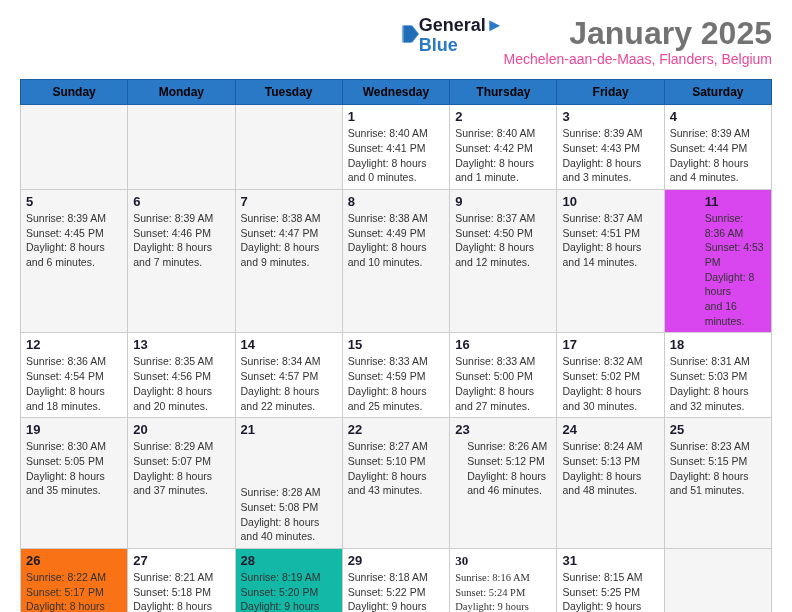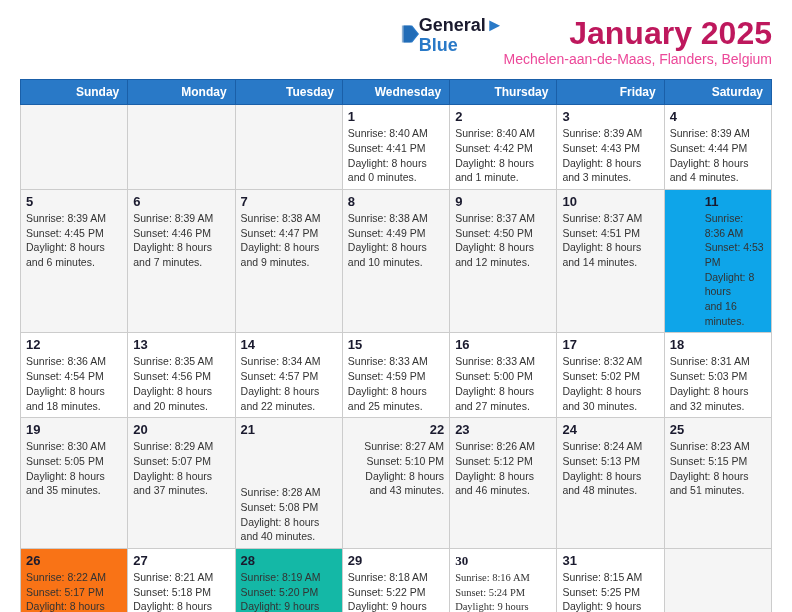--- a/index.html
+++ b/index.html
@@ -36,37 +36,37 @@
       width: 24px;
       height: 24px;
       margin-left: 2px;
     }
     .title-block {
       text-align: right;
     }
     .calendar-title {
       font-size: 32px;
       font-weight: bold;
-      color: #be185d;
+      color: #737373;
       line-height: 1.1;
     }
     .calendar-subtitle {
       font-size: 14px;
       color: #ec4899;
     }
     table {
       width: 100%;
       border-collapse: collapse;
       font-size: 11px;
     }
     th {
       background-color: #2979c7;
-      color: #ffffff;
-      text-align: right;
-      padding: 5px 8px;
+      color: #000000;
+      text-align: center;
+      padding: 5px 20px;
       font-size: 12px;
       font-weight: bold;
       border: 1px solid #1a5fa8;
     }
     td {
       border: 1px solid #ccc;
       vertical-align: top;
       padding: 4px 5px;
       width: calc(100% / 7);
       height: 80px;
@@ -198,21 +198,21 @@
 Daylight: 8 hours
 and 12 minutes.</div>
           </td>
           <td style="background: rgb(245, 245, 245);">
             <div class="day-num">10</div>
             <div class="day-info" style="white-space: pre-line;">Sunrise: 8:37 AM
 Sunset: 4:51 PM
 Daylight: 8 hours
 and 14 minutes.</div>
           </td>
-          <td style="background: #0ea5e9; padding-left: 40px;">
+          <td style="background: #d946ef; padding-left: 40px;">
             <div class="day-num">11</div>
             <div class="day-info" style="white-space: pre-line;">Sunrise: 8:36 AM
 Sunset: 4:53 PM
 Daylight: 8 hours
 and 16 minutes.</div>
           </td>
         </tr>
         <tr>
           <td style="background: rgb(255, 255, 255);">
             <div class="day-num">12</div>
@@ -279,30 +279,30 @@
 Daylight: 8 hours
 and 37 minutes.</div>
           </td>
           <td style="background: rgb(245, 245, 245);">
             <div class="day-num">21</div>
             <div class="day-info" style="white-space: pre-line; margin-top: 48px;">Sunrise: 8:28 AM
 Sunset: 5:08 PM
 Daylight: 8 hours
 and 40 minutes.</div>
           </td>
-          <td style="background: rgb(245, 245, 245); text-align: right;">
+          <td style="background: rgb(245, 245, 245);">
             <div class="day-num">22</div>
             <div class="day-info" style="white-space: pre-line;">Sunrise: 8:27 AM
 Sunset: 5:10 PM
 Daylight: 8 hours
 and 43 minutes.</div>
           </td>
           <td style="background: rgb(245, 245, 245);">
             <div class="day-num">23</div>
-            <div class="day-info" style="white-space: pre-line;">Sunrise: 8:26 AM
+            <div class="day-info" style="white-space: pre-line; margin-left: 12px;">Sunrise: 8:26 AM
 Sunset: 5:12 PM
 Daylight: 8 hours
 and 46 minutes.</div>
           </td>
           <td style="background: rgb(245, 245, 245);">
             <div class="day-num">24</div>
             <div class="day-info" style="white-space: pre-line;">Sunrise: 8:24 AM
 Sunset: 5:13 PM
 Daylight: 8 hours
 and 48 minutes.</div>

